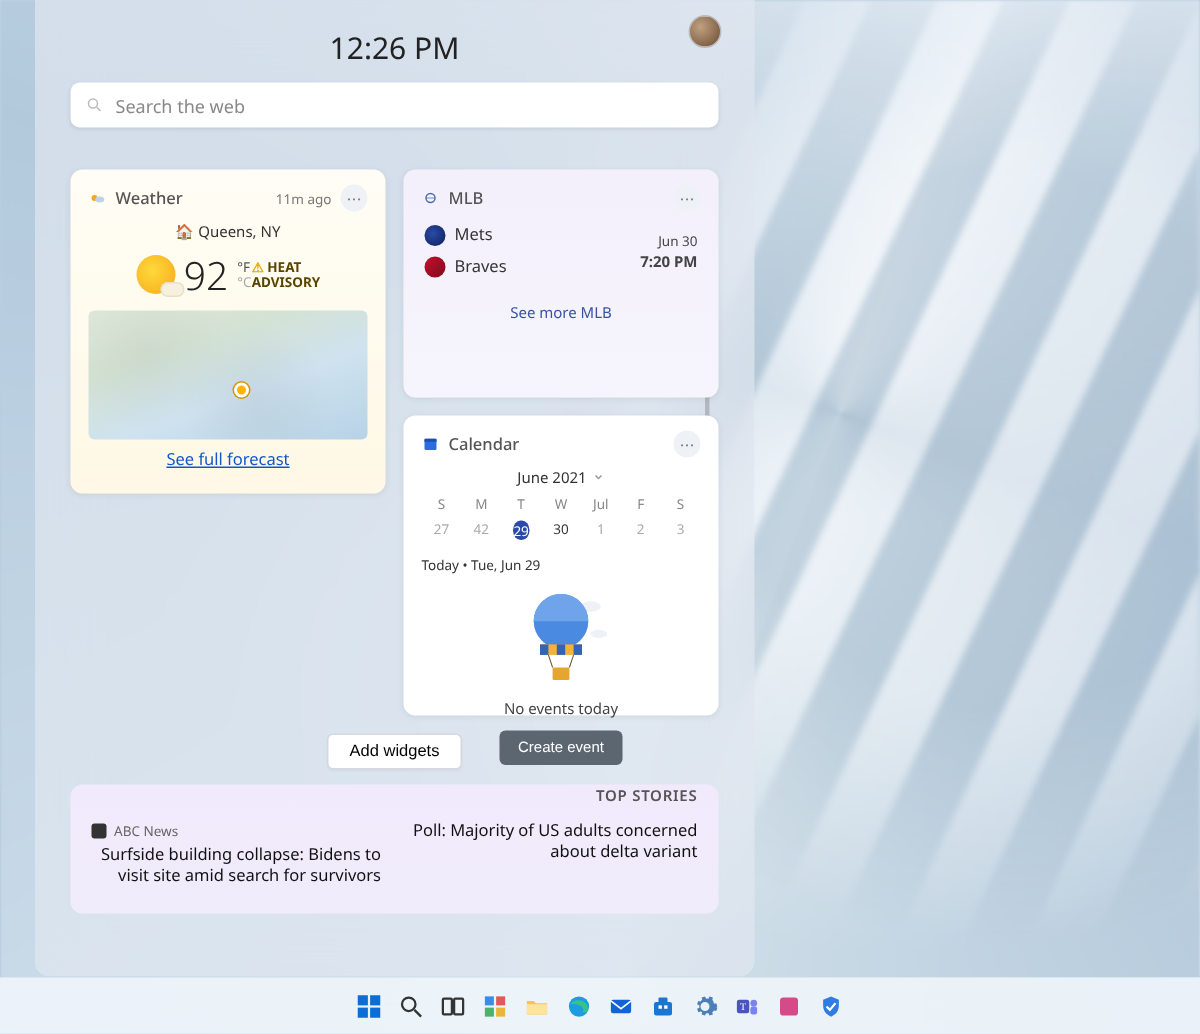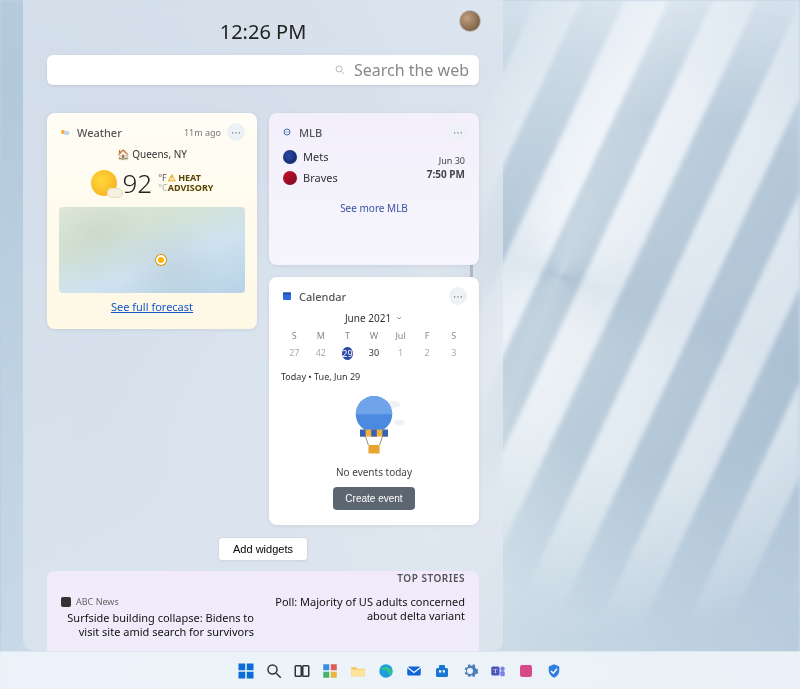--- a/index.html
+++ b/index.html
@@ -42,24 +42,23 @@
       overflow: hidden;
     }
     .clock { text-align: center; font-size: 20px; color: #222; margin: 6px 0 10px; }
     .search-box {
       display: flex; align-items: center;
       background: #fff;
       border-radius: 6px;
       height: 30px;
       padding: 0 10px;
       box-shadow: 0 1px 3px rgba(0,0,0,0.1);
-      font-size: 16px;
+      font-size: 12px;
       color: #888;
       gap:8px;
-      justify-content:flex-end;
     }
     .search-box svg { width:12px; height:12px; opacity:.5; }
     .avatar {
       position: absolute; top: 10px; right: 22px;
       width: 22px; height: 22px; border-radius: 50%;
       background: radial-gradient(circle at 35% 35%, #c0a080, #6a4b30);
       border:1px solid #bbb;
     }
     .grid { display: flex; gap: 12px; margin-top: 28px; }
     .col { flex:1; display: flex; flex-direction: column; gap:12px; }
@@ -96,21 +95,21 @@
     .mlb-card{ background: linear-gradient(180deg, #f3f0fb, #f6f4fc); height:152px;}
     .mlb-row{display:flex;align-items:center;justify-content:space-between;padding:2px 2px;}
     .mlb-teams{display:flex;flex-direction:column;gap:6px;font-size:11px;}
     .team{display:flex;align-items:center;gap:6px;}
     .team .logo{width:14px;height:14px;border-radius:50%;}
     .mets{background:radial-gradient(circle at 40% 40%, #2b4aa8, #0b1f56);}
     .braves{background:linear-gradient(135deg,#c8102e,#7a0c1d);}
     .mlb-when{font-size:9px;text-align:right;color:#444;}
     .mlb-when .time{font-weight:700;font-size:10px;}
     .mlb-link{display:block;text-align:center;color:#3853a4;font-size:10px;margin-top:14px;}
-    .cal-card{height:248px;}
+    .cal-card{height:200px;}
     .cal-month{display:flex;align-items:center;justify-content:center;gap:4px;font-size:10px;margin:2px 0 4px;}
     .cal-grid{display:grid;grid-template-columns:repeat(7,1fr);text-align:center;font-size:9px;gap:2px 0;}
     .cal-grid .hd{color:#888;}
     .cal-grid .d{color:#333;padding:2px 0;}
     .cal-grid .muted{color:#aaa;}
     .cal-grid .today{background:#2b4aa8;color:#fff;border-radius:50%;width:16px;height:16px;line-height:16px;margin:0 auto;}
     .cal-today{font-size:9px;color:#333;margin:6px 0 6px;}
     .balloon{display:block;margin:6px auto 2px;width:70px;height:70px;}
     .no-events{text-align:center;font-size:10px;color:#444;margin:6px 0 8px;}
     .create-btn{display:block;margin:0 auto;background:#5c6670;color:#fff;font-size:10px;border:none;border-radius:4px;padding:6px 12px;cursor:pointer;}
@@ -198,21 +197,21 @@
                 <span class="logo mets"></span>
                 <span>Mets</span>
               </div>
             <div class="team">
                 <span class="logo braves"></span>
                 <span>Braves</span>
               </div>
           </div>
           <div class="mlb-when">
             <div>Jun 30</div>
-            <div class="time">7:50 PM</div>
+            <div class="time">7:20 PM</div>
           </div>
         </div>
         <a class="mlb-link">See more MLB</a>
       </div>
 
       <div class="card cal-card">
         <div class="card-header">
           <span class="title">
             <svg width="12" height="12" viewBox="0 0 24 24">
                 <rect x="4" y="5" width="16" height="15" rx="2" fill="#2b6de0"></rect>

